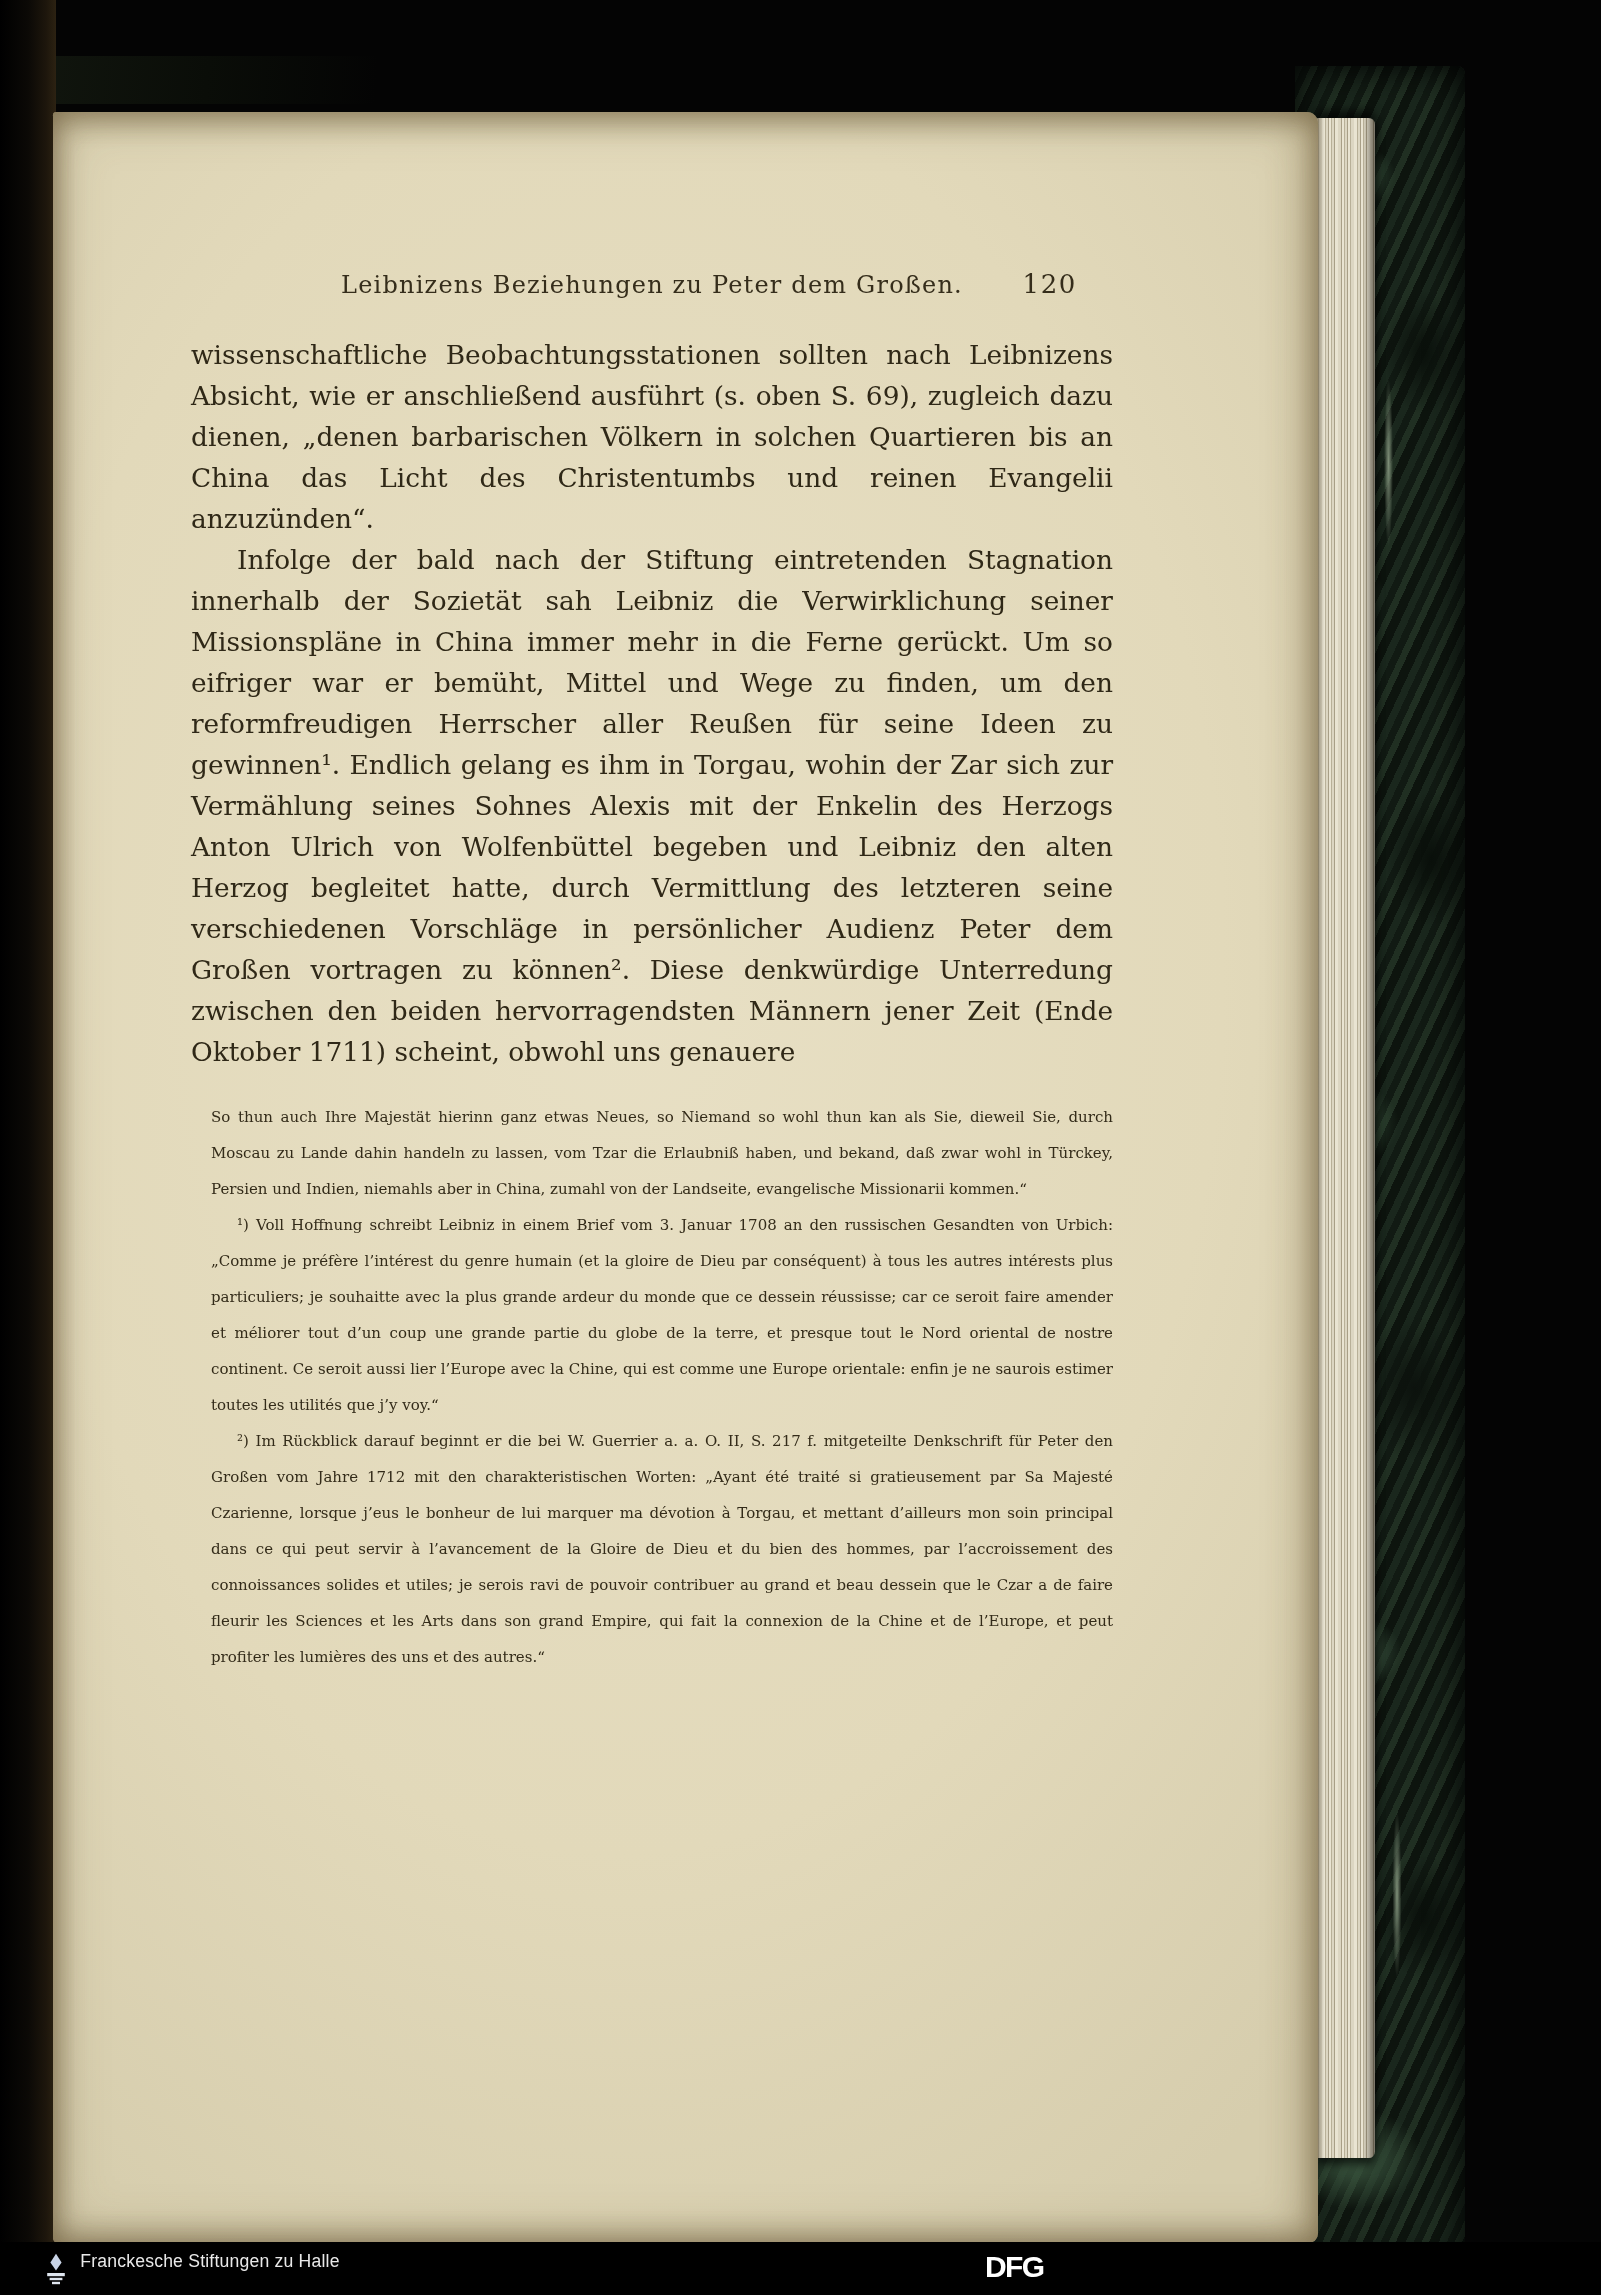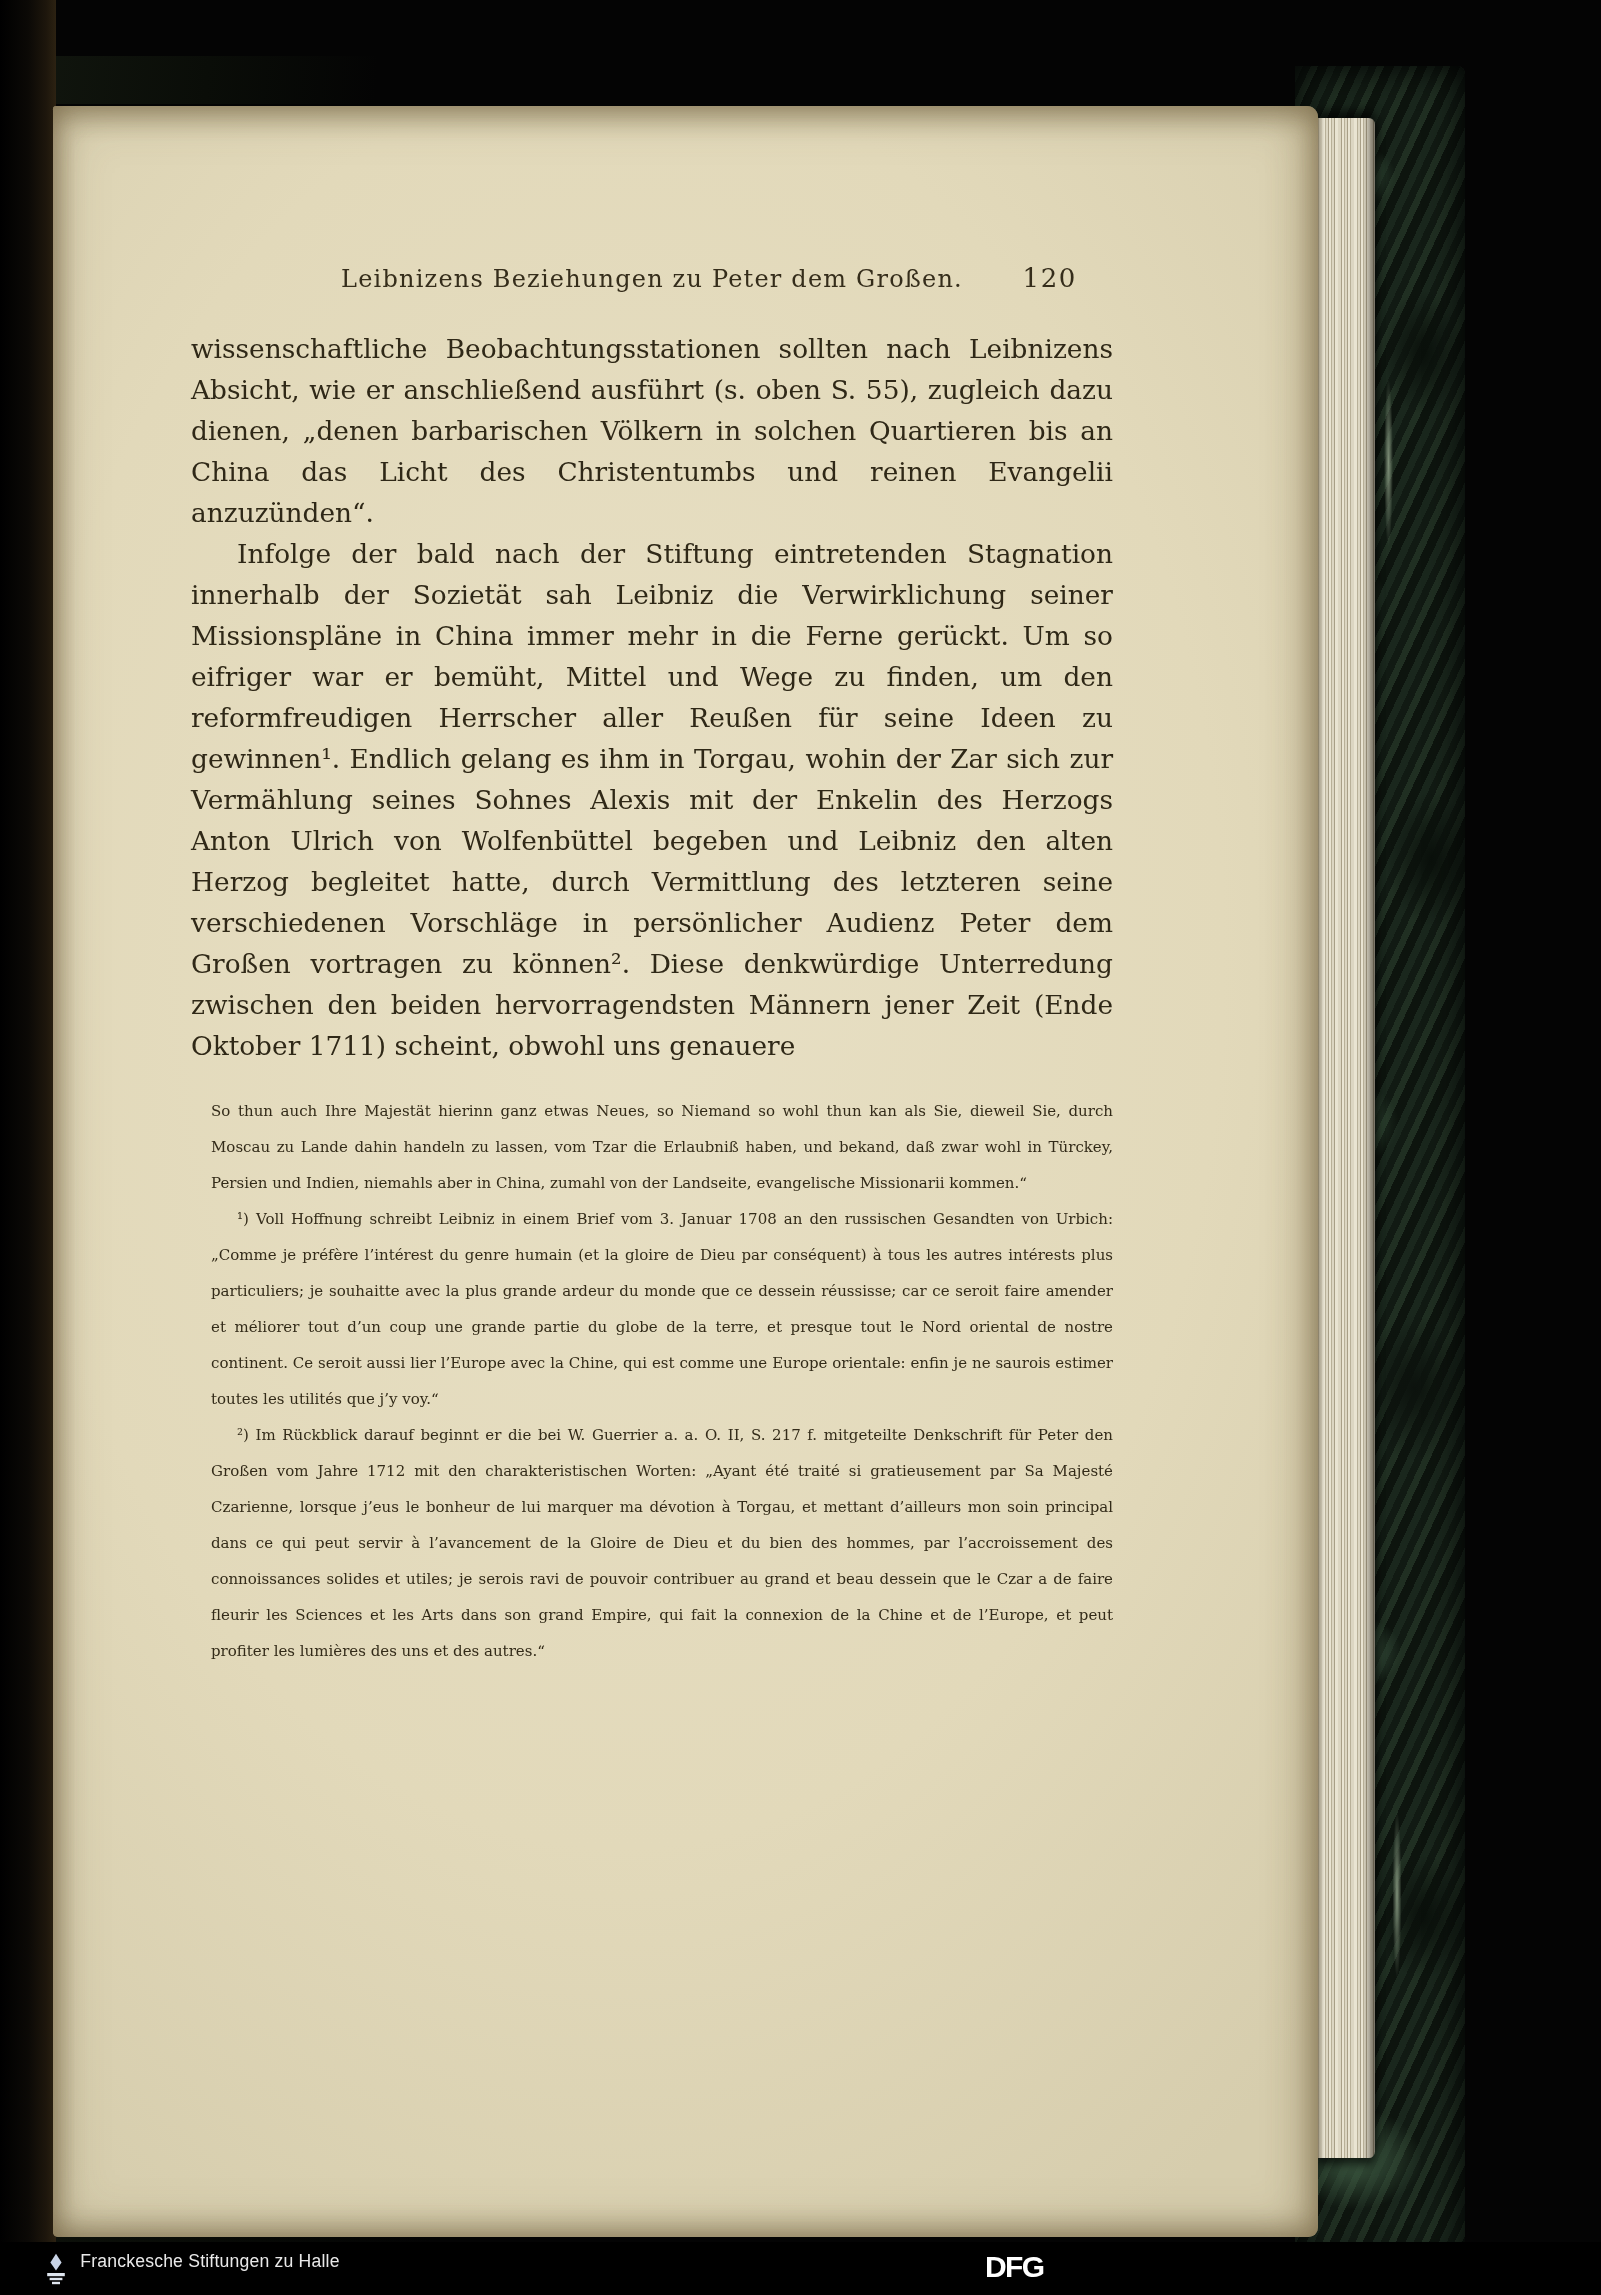--- a/index.html
+++ b/index.html
@@ -55,21 +55,21 @@
     position:absolute; left:1316px; top:118px; width:59px; height:2040px; z-index:2;
     background:
       linear-gradient(90deg, rgba(60,50,30,.5) 0, rgba(0,0,0,0) 14%, rgba(0,0,0,0) 80%, rgba(25,20,12,.55) 100%),
       repeating-linear-gradient(90deg, #e9e4d2 0 2.4px, #b8b098 2.4px 3.2px, #dcd6c2 3.2px 5.6px, #a89f87 5.6px 6.4px);
     border-radius:2.4px 6.4px 6.4px 2.4px;
     box-shadow: 0 -6.4px 9.6px rgba(0,0,0,.65), 0 6.4px 9.6px rgba(0,0,0,.65);
   }
 
   
   .page {
-    position:absolute; left:53px; top:106px; width:1265px; height:2131px; z-index:3;
+    position:absolute; left:53px; top:112px; width:1265px; height:2131px; z-index:3;
     background: radial-gradient(ellipse 1001px 1481px at 45% 40%, #e8e0c5 0%, #e2d9ba 60%, #d6cdad 100%);
     border-radius:3.2px 11.2px 9.6px 4.8px;
     box-shadow:
       inset 0 0 56px rgba(95,78,42,.28),
       inset -16px 0 35px rgba(115,95,55,.28),
       inset 9.6px 0 27px rgba(80,60,30,.22),
       inset 0 13px 22.4px rgba(70,55,25,.22),
       inset 0 -11.2px 21px rgba(70,55,25,.18);
   }
 
@@ -146,21 +146,21 @@
 
   <div class="page">
     <div class="content">
 
       <div class="header-row">
         <span class="running-header">Leibnizens Beziehungen zu Peter dem Großen.</span>
         <span class="page-number">120</span>
       </div>
 
       <div class="body-text">
-        <p class="para">wissenschaftliche Beobachtungsstationen sollten nach Leibnizens Absicht, wie er anschließend ausführt (s. oben S. 55), zugleich dazu dienen, „denen barbarischen Völkern in solchen Quartieren bis an China das Licht des Christentumbs und reinen Evangelii anzuzünden“.</p>
+        <p class="para">wissenschaftliche Beobachtungsstationen sollten nach Leibnizens Absicht, wie er anschließend ausführt (s. oben S. 69), zugleich dazu dienen, „denen barbarischen Völkern in solchen Quartieren bis an China das Licht des Christentumbs und reinen Evangelii anzuzünden“.</p>
         <p class="para indent">Infolge der bald nach der Stiftung eintretenden Stagnation innerhalb der Sozietät sah Leibniz die Verwirklichung seiner Missionspläne in China immer mehr in die Ferne gerückt. Um so eifriger war er bemüht, Mittel und Wege zu finden, um den reformfreudigen Herrscher aller Reußen für seine Ideen zu gewinnen¹. Endlich gelang es ihm in Torgau, wohin der Zar sich zur Vermählung seines Sohnes Alexis mit der Enkelin des Herzogs Anton Ulrich von Wolfenbüttel begeben und Leibniz den alten Herzog begleitet hatte, durch Vermittlung des letzteren seine verschiedenen Vorschläge in persönlicher Audienz Peter dem Großen vortragen zu können². Diese denkwürdige Unterredung zwischen den beiden hervorragendsten Männern jener Zeit (Ende Oktober 1711) scheint, obwohl uns genauere</p>
       </div>
 
       <div class="footnotes">
         <p class="fn">So thun auch Ihre Majestät hierinn ganz etwas Neues, so Niemand so wohl thun kan als Sie, dieweil Sie, durch Moscau zu Lande dahin handeln zu lassen, vom Tzar die Erlaubniß haben, und bekand, daß zwar wohl in Türckey, Persien und Indien, niemahls aber in China, zumahl von der Landseite, evangelische Missionarii kommen.“</p>
         <p class="fn indent"><span>¹)</span> <span>Voll Hoffnung schreibt Leibniz in einem Brief vom 3. Januar 1708 an den russischen Gesandten von Urbich: „Comme je préfère l’intérest du genre humain (et la gloire de Dieu par conséquent) à tous les autres intérests plus particuliers; je souhaitte avec la plus grande ardeur du monde que ce dessein réussisse; car ce seroit faire amender et méliorer tout d’un coup une grande partie du globe de la terre, et presque tout le Nord oriental de nostre continent. Ce seroit aussi lier l’Europe avec la Chine, qui est comme une Europe orientale: enfin je ne saurois estimer toutes les utilités que j’y voy.“</span></p>
         <p class="fn indent"><span>²)</span> <span>Im Rückblick darauf beginnt er die bei W. Guerrier a. a. O. II, S. 217 f. mitgeteilte Denkschrift für Peter den Großen vom Jahre 1712 mit den charakteristischen Worten: „Ayant été traité si gratieusement par Sa Majesté Czarienne, lorsque j’eus le bonheur de lui marquer ma dévotion à Torgau, et mettant d’ailleurs mon soin principal dans ce qui peut servir à l’avancement de la Gloire de Dieu et du bien des hommes, par l’accroissement des connoissances solides et utiles; je serois ravi de pouvoir contribuer au grand et beau dessein que le Czar a de faire fleurir les Sciences et les Arts dans son grand Empire, qui fait la connexion de la Chine et de l’Europe, et peut profiter les lumières des uns et des autres.“</span></p>
       </div>
 
     </div>

